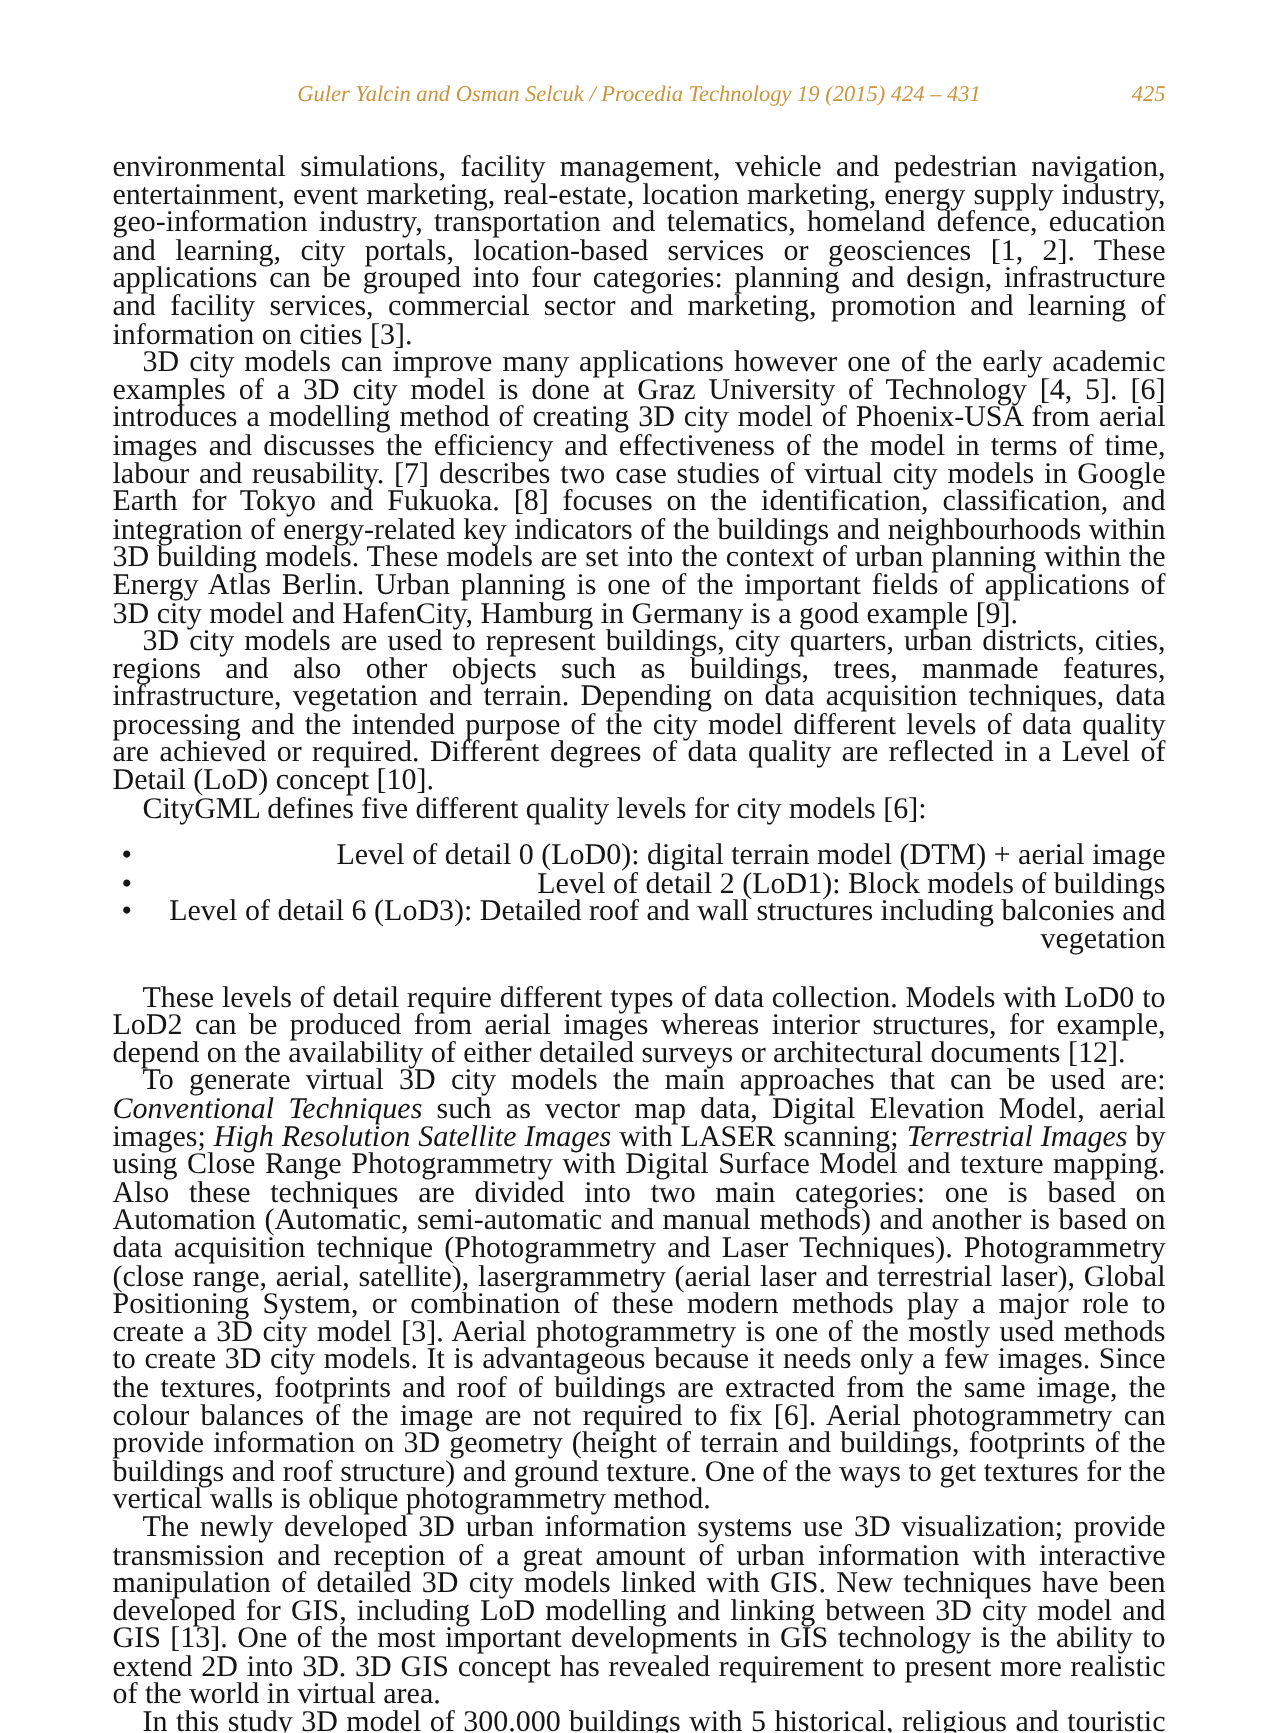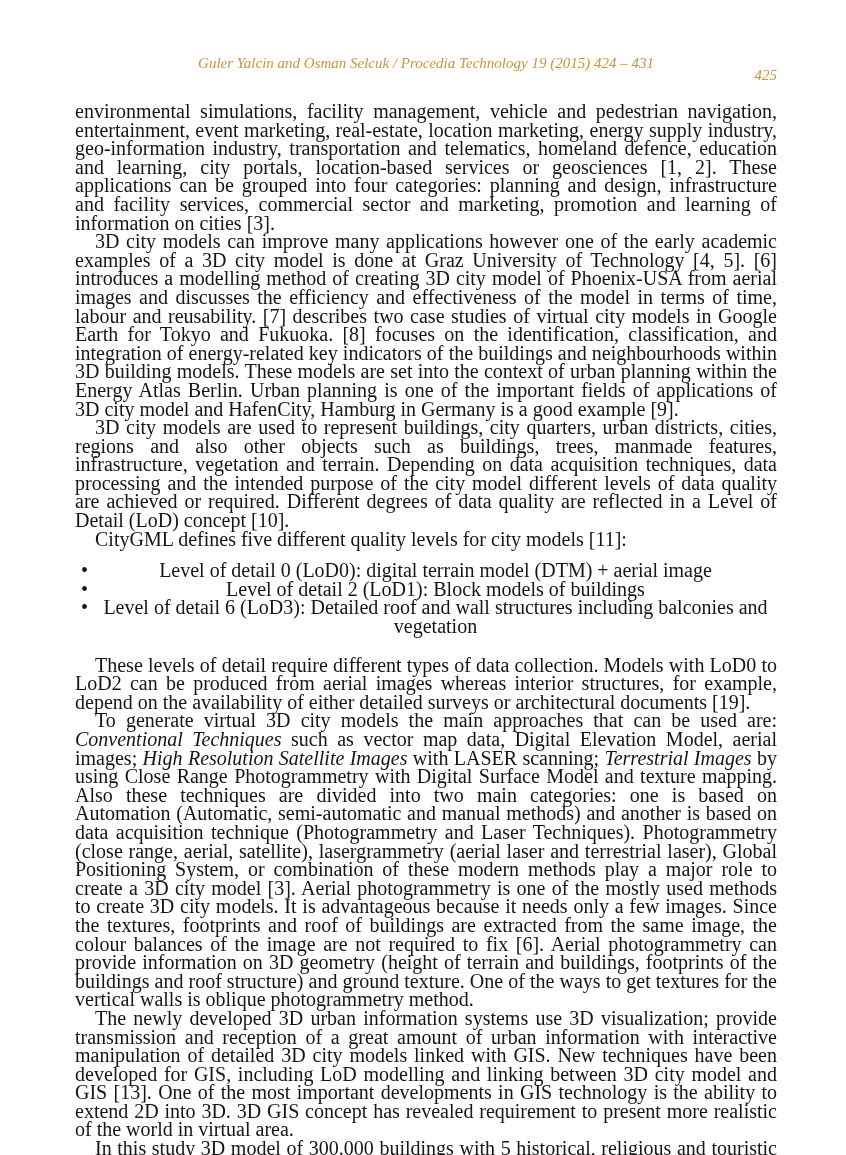--- a/index.html
+++ b/index.html
@@ -24,37 +24,37 @@
     text-align: center;
     font-size: 15px;
     font-style: italic;
     color: var(--accent, #C9953D);
     margin-bottom: 31px;
     line-height: 16px;
   }
   .running-head .page-number {
     position: absolute;
     right: 0;
-    top: 12px;
+    top: 0;
     font-style: italic;
   }
   .article-body {
     font-size: 20px;
     line-height: 18.6px;
     text-align: justify;
     font-family: Liberation Serif, serif;
   }
   p.para { margin: 0; }
   p.para.indent { text-indent: 20px; }
   .italic { font-style: italic; margin-top: 37px; }
   ul.bullets {
     list-style: none;
     margin: 13px 0 20px 0;
     padding: 0 0 0 19px;
-    text-align: center;
+    text-align: right;
   }
   ul.bullets li { position: relative; }
   ul.bullets li::before {
     content: "\2022";
     position: absolute;
     left: -13px;
   }
 </style>
 </head>
 <body>
@@ -62,24 +62,24 @@
 <div class="page">
   <header class="running-head">
     <span class="citation">Guler Yalcin and Osman Selcuk / Procedia Technology 19 (2015) 424 – 431</span>
     <span class="page-number">425</span>
   </header>
 
   <main class="article-body" id="article-body">
       <p class="para"><span>environmental simulations, facility management, vehicle and pedestrian navigation, entertainment, event marketing, real-estate, location marketing, energy supply industry, geo-information industry, transportation and telematics, homeland defence, education and learning, city portals, location-based services or geosciences [1, 2]. These applications can be grouped into four categories: planning and design, infrastructure and facility services, commercial sector and marketing, promotion and learning of information on cities [3].</span></p>
       <p class="para indent"><span>3D city models can improve many applications however one of the early academic examples of a 3D city model is done at Graz University of Technology [4, 5]. [6] introduces a modelling method of creating 3D city model of Phoenix-USA from aerial images and discusses the efficiency and effectiveness of the model in terms of time, labour and reusability. [7] describes two case studies of virtual city models in Google Earth for Tokyo and Fukuoka. [8] focuses on the identification, classification, and integration of energy-related key indicators of the buildings and neighbourhoods within 3D building models. These models are set into the context of urban planning within the Energy Atlas Berlin. Urban planning is one of the important fields of applications of 3D city model and HafenCity, Hamburg in Germany is a good example [9].</span></p>
       <p class="para indent"><span>3D city models are used to represent buildings, city quarters, urban districts, cities, regions and also other objects such as buildings, trees, manmade features, infrastructure, vegetation and terrain. Depending on data acquisition techniques, data processing and the intended purpose of the city model different levels of data quality are achieved or required. Different degrees of data quality are reflected in a Level of Detail (LoD) concept [10].</span></p>
-      <p class="para indent"><span>CityGML defines five different quality levels for city models [11]:</span></p>
+      <p class="para indent"><span>CityGML defines five different quality levels for city models [6]:</span></p>
       <ul class="bullets">
         <li>Level of detail 0 (LoD0): digital terrain model (DTM) + aerial image</li>
         <li>Level of detail 2 (LoD1): Block models of buildings</li>
         <li>Level of detail 6 (LoD3): Detailed roof and wall structures including balconies and vegetation</li>
       </ul>
-      <p class="para indent"><span>These levels of detail require different types of data collection. Models with LoD0 to LoD2 can be produced from aerial images whereas interior structures, for example, depend on the availability of either detailed surveys or architectural documents [19].</span></p>
+      <p class="para indent"><span>These levels of detail require different types of data collection. Models with LoD0 to LoD2 can be produced from aerial images whereas interior structures, for example, depend on the availability of either detailed surveys or architectural documents [12].</span></p>
       <p class="para indent"><span>To generate virtual 3D city models the main approaches that can be used are: </span><span class="italic">Conventional Techniques</span><span> such as vector map data, Digital Elevation Model, aerial images; </span><span class="italic">High Resolution Satellite Images</span><span> with LASER scanning; </span><span class="italic">Terrestrial Images</span><span> by using Close Range Photogrammetry with Digital Surface Model and texture mapping. Also these techniques are divided into two main categories: one is based on Automation (Automatic, semi-automatic and manual methods) and another is based on data acquisition technique (Photogrammetry and Laser Techniques). Photogrammetry (close range, aerial, satellite), lasergrammetry (aerial laser and terrestrial laser), Global Positioning System, or combination of these modern methods play a major role to create a 3D city model [3]. Aerial photogrammetry is one of the mostly used methods to create 3D city models. It is advantageous because it needs only a few images. Since the textures, footprints and roof of buildings are extracted from the same image, the colour balances of the image are not required to fix [6]. Aerial photogrammetry can provide information on 3D geometry (height of terrain and buildings, footprints of the buildings and roof structure) and ground texture. One of the ways to get textures for the vertical walls is oblique photogrammetry method.</span></p>
       <p class="para indent"><span>The newly developed 3D urban information systems use 3D visualization; provide transmission and reception of a great amount of urban information with interactive manipulation of detailed 3D city models linked with GIS. New techniques have been developed for GIS, including LoD modelling and linking between 3D city model and GIS [13]. One of the most important developments in GIS technology is the ability to extend 2D into 3D. 3D GIS concept has revealed requirement to present more realistic of the world in virtual area.</span></p>
       <p class="para indent"><span>In this study 3D model of 300.000 buildings with 5 historical, religious and touristic buildings is created. Once 3D geometry of the model has been generated the technique of texture mapping of colour images is applied to the buildings. Also five special and important buildings have photo-realistic processes for interior of them.</span></p>
     </main>
 </div>
 
 </body></html>

